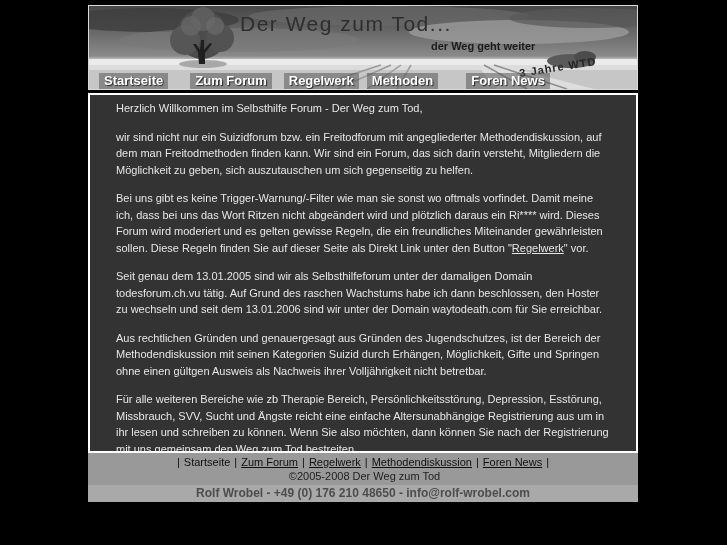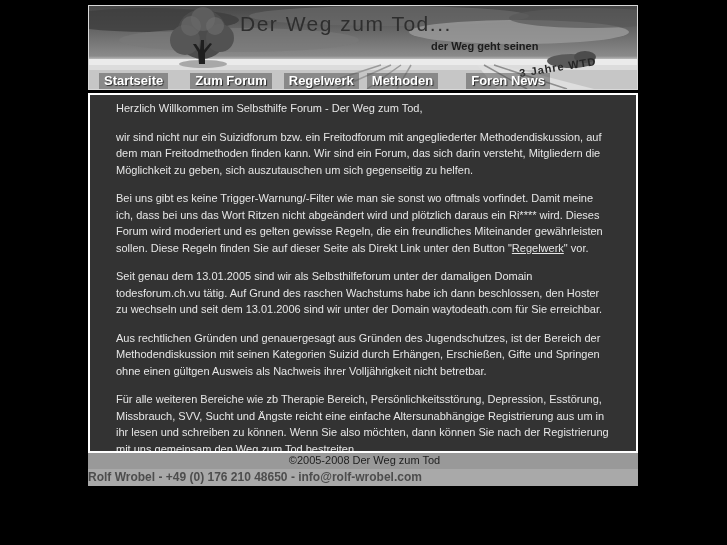--- a/index.html
+++ b/index.html
@@ -61,21 +61,21 @@
   }
   .footer-links a{color:#111;text-decoration:underline;margin:0 2px;}
   .footer-links a.nolink{text-decoration:none;}
   .footer-links .sep{margin:0 2px;}
   .footer-copy{
     background:#999999;color:#1e1e1e;font-size:11px;text-align:center;
     padding:1px 0 3px 3px;
   }
   .footer-contact{
     background:#a9a9a9;color:#4d4d4d;font-size:12px;font-weight:bold;
-    text-align:left;padding:1px 0 2px 0;
+    text-align:center;padding:1px 0 2px 0;
   }
 </style>
 </head>
 <body>
 
 <div class="site">
 
   <div class="header">
     <svg width="548" height="83" viewBox="0 0 548 83">
 
@@ -112,39 +112,42 @@
         <path d="M32,58 L31,46 L26,38 L29,38 L33,44 L34,34 L37,34 L37,44 L43,37 L45,38 L38,47 L38,58 Z" fill="#1f1f1f"></path>
       </g>
 
       <g>
         <ellipse cx="482" cy="55" rx="24" ry="7" fill="#5a5a5a"></ellipse>
         <ellipse cx="496" cy="51" rx="11" ry="6" fill="#4c4c4c"></ellipse>
       </g>
     </svg>
 
     <div class="hdr-title">Der Weg zum Tod...</div>
-    <div class="hdr-subtitle">der Weg geht seinen</div>
+    <div class="hdr-subtitle">der Weg geht weiter</div>
     <div class="hdr-badge">3 Jahre WTD</div>
 
     <div class="nav">
       <a href="#">Startseite</a>
       <a href="#">Zum Forum</a>
       <a href="#">Regelwerk</a>
       <a href="#">Methoden</a>
       <a href="#">Foren News</a>
     </div>
   </div>
 
   <div class="content">
     <p>Herzlich Willkommen im Selbsthilfe Forum - Der Weg zum Tod,</p>
     <p>wir sind nicht nur ein Suizidforum bzw. ein Freitodforum mit angegliederter Methodendiskussion, auf dem man Freitodmethoden finden kann. Wir sind ein Forum, das sich darin versteht, Mitgliedern die Möglichkeit zu geben, sich auszutauschen um sich gegenseitig zu helfen.</p>
     <p><span>Bei uns gibt es keine Trigger-Warnung/-Filter wie man sie sonst wo oftmals vorfindet. Damit meine ich, dass bei uns das Wort Ritzen nicht abgeändert wird und plötzlich daraus ein Ri**** wird. Dieses Forum wird moderiert und es gelten gewisse Regeln, die ein freundliches Miteinander gewährleisten sollen. Diese Regeln finden Sie auf dieser Seite als Direkt Link unter den Button "</span><a href="#">Regelwerk</a><span>" vor.</span></p>
     <p>Seit genau dem 13.01.2005 sind wir als Selbsthilfeforum unter der damaligen Domain todesforum.ch.vu tätig. Auf Grund des raschen Wachstums habe ich dann beschlossen, den Hoster zu wechseln und seit dem 13.01.2006 sind wir unter der Domain waytodeath.com für Sie erreichbar.</p>
-    <p>Aus rechtlichen Gründen und genauergesagt aus Gründen des Jugendschutzes, ist der Bereich der Methodendiskussion mit seinen Kategorien Suizid durch Erhängen, Erschießen, Gifte und Springen ohne einen gültgen Ausweis als Nachweis ihrer Volljährigkeit nicht betretbar.</p>
+    <p>Aus rechtlichen Gründen und genauergesagt aus Gründen des Jugendschutzes, ist der Bereich der Methodendiskussion mit seinen Kategorien Suizid durch Erhängen, Möglichkeit, Gifte und Springen ohne einen gültgen Ausweis als Nachweis ihrer Volljährigkeit nicht betretbar.</p>
     <p>Für alle weiteren Bereiche wie zb Therapie Bereich, Persönlichkeitsstörung, Depression, Esstörung, Missbrauch, SVV, Sucht und Ängste reicht eine einfache Altersunabhängige Registrierung aus um in ihr lesen und schreiben zu können. Wenn Sie also möchten, dann können Sie nach der Registrierung mit uns gemeinsam den Weg zum Tod bestreiten.....</p>
   </div>
 
   <div class="footer">
+    <div class="footer-links">
+      <span class="sep">|</span><a href="#" class="nolink">Startseite</a><span class="sep">|</span><a href="#">Zum Forum</a><span class="sep">|</span><a href="#">Regelwerk</a><span class="sep">|</span><a href="#">Methodendiskussion</a><span class="sep">|</span><a href="#">Foren News</a><span class="sep">|</span>
+    </div>
     <div class="footer-copy">©2005-2008 Der Weg zum Tod</div>
     <div class="footer-contact">Rolf Wrobel - +49 (0) 176 210 48650 - info@rolf-wrobel.com</div>
   </div>
 
 </div>
 
 </body></html>

